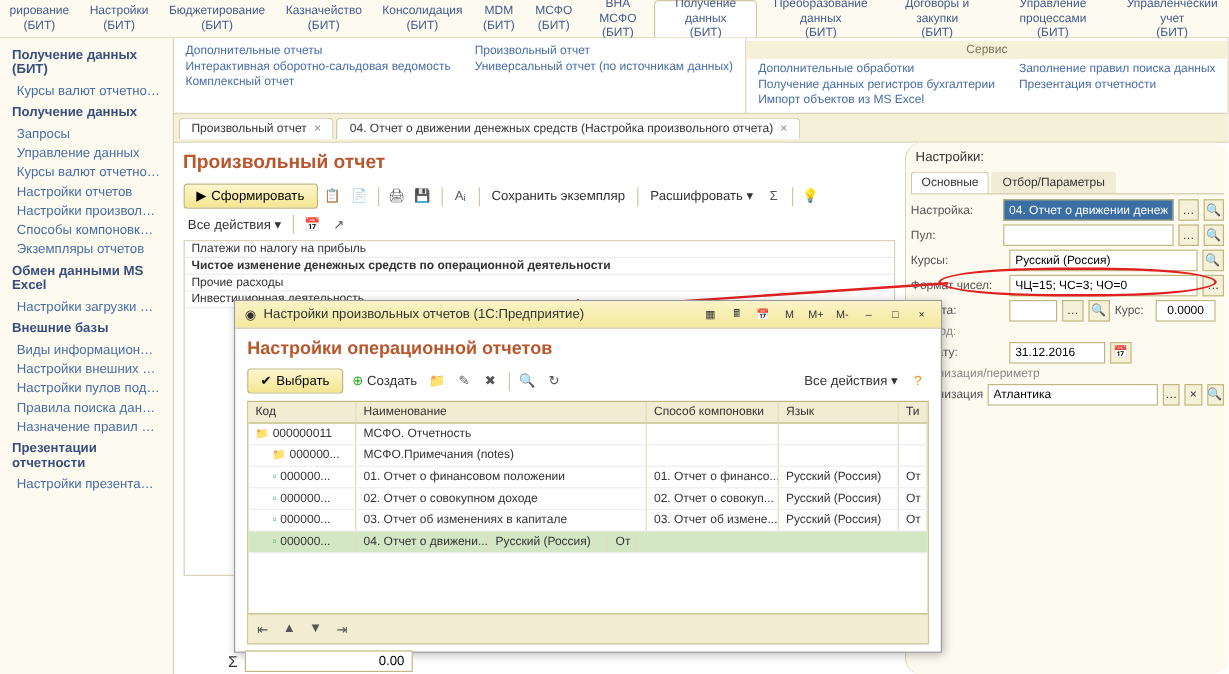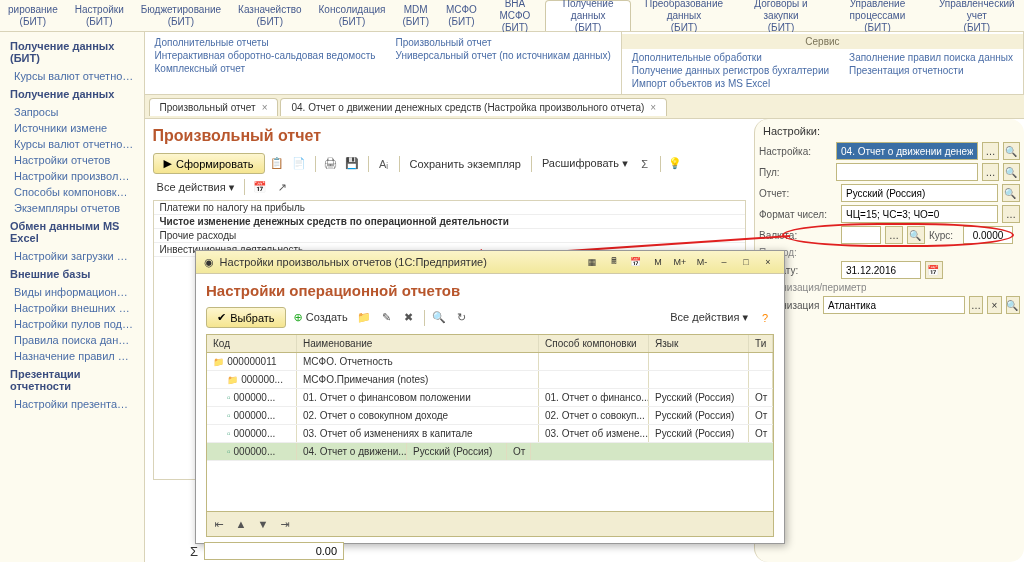--- a/index.html
+++ b/index.html
@@ -131,21 +131,21 @@
     </div>
   </div>
 
 <div class="main-area">
 
   <div class="sidebar" id="sidebar">
       <div class="side-head">Получение данных (БИТ)</div>
       <div class="side-link">Курсы валют отчетности</div>
       <div class="side-head">Получение данных</div>
       <div class="side-link">Запросы</div>
-      <div class="side-link">Источники измене</div>
+      <div class="side-link">Управление данных</div>
       <div class="side-link">Курсы валют отчетности</div>
       <div class="side-link">Настройки отчетов</div>
       <div class="side-link">Настройки произвольных отч...</div>
       <div class="side-link">Способы компоновки источн...</div>
       <div class="side-link">Экземпляры отчетов</div>
       <div class="side-head">Обмен данными MS Excel</div>
       <div class="side-link">Настройки загрузки из Excel</div>
       <div class="side-head">Внешние базы</div>
       <div class="side-link">Виды информационных баз</div>
       <div class="side-link">Настройки внешних подключений</div>
@@ -230,34 +230,38 @@
         <div class="report-grid" id="report-grid">
             <div class="grid-row">Платежи по налогу на прибыль</div>
             <div class="grid-row bold">Чистое изменение денежных средств по операционной деятельности</div>
             <div class="grid-row">Прочие расходы</div>
             <div class="grid-row">Инвестиционная деятельность</div>
           </div>
       </div>
 
       <div class="settings-panel">
         <div class="settings-title">Настройки:</div>
+        <div class="set-tabs">
+          <div class="set-tab active">Основные</div>
+          <div class="set-tab">Отбор/Параметры</div>
+        </div>
         <div class="set-row hl" style="position:relative">
           <label>Настройка:</label>
           <input value="04. Отчет о движении денежн" style="">
           <span class="mini-btn">…</span>
           <span class="mini-btn">🔍</span>
         </div>
         <div class="set-row">
           <label>Пул:</label>
           <input value="" style="">
           <span class="mini-btn">…</span>
           <span class="mini-btn">🔍</span>
         </div>
         <div class="set-row">
-          <label>Отчет:</label>
+          <label>Курсы:</label>
           <input value="Русский (Россия)" style="">
           <span class="mini-btn">🔍</span>
         </div>
         <div class="set-row">
           <label>Формат чисел:</label>
           <input value="ЧЦ=15; ЧС=3; ЧО=0" style="">
           <span class="mini-btn">…</span>
         </div>
         <div class="set-row">
           <label>Валюта:</label>

